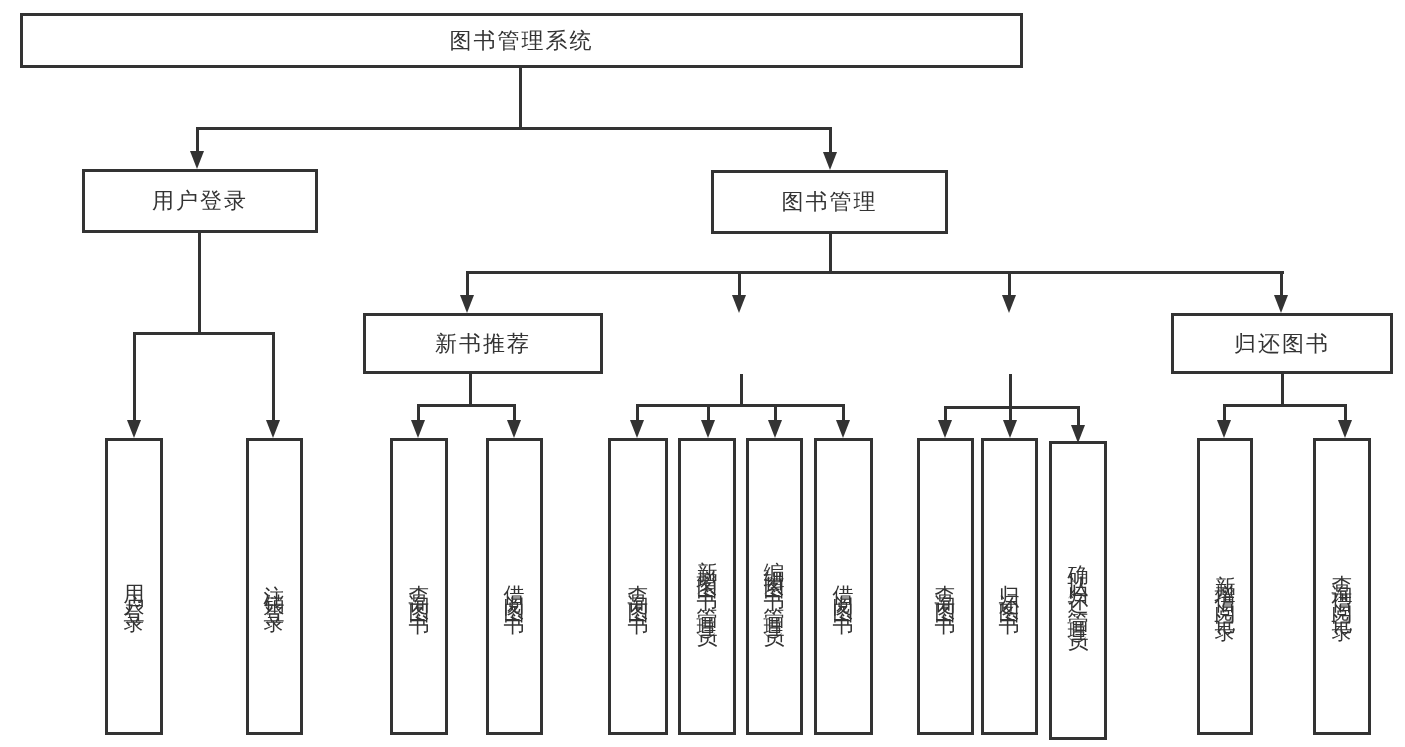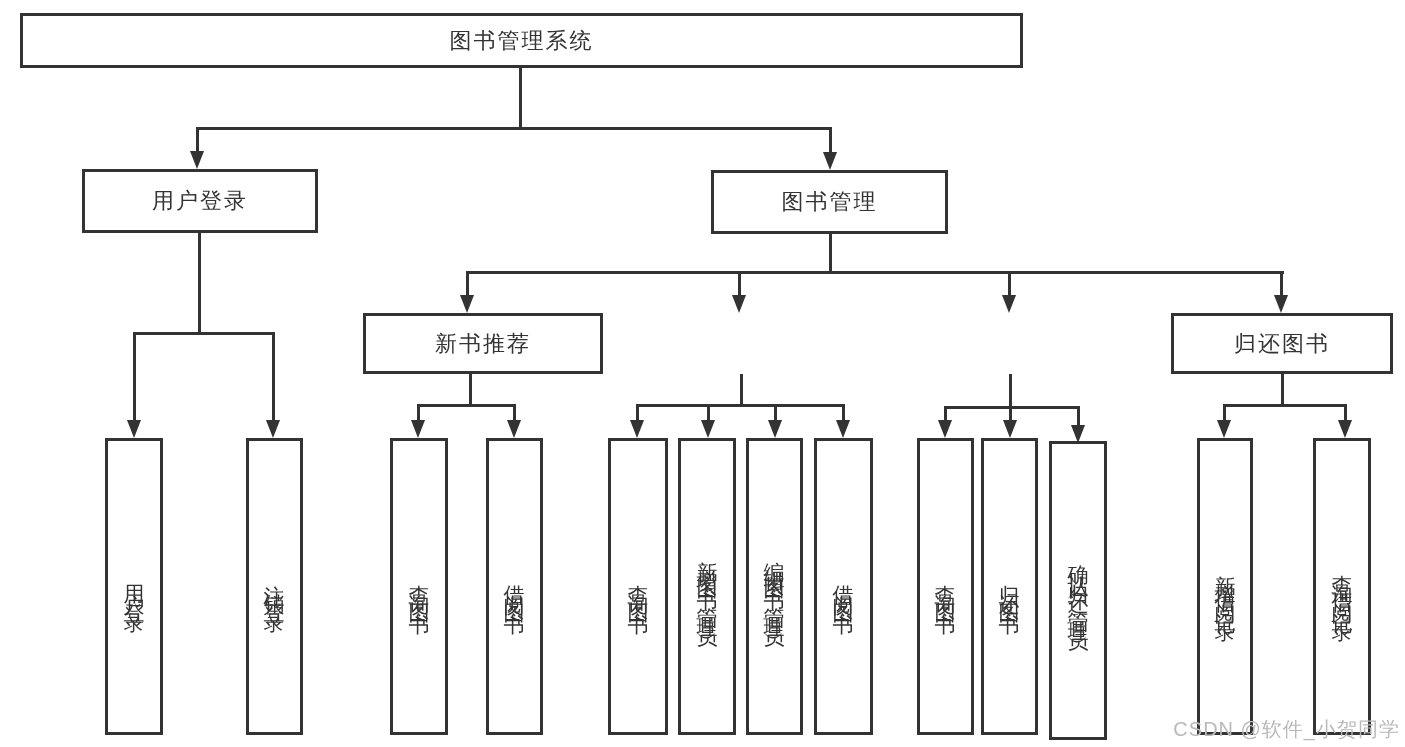--- a/index.html
+++ b/index.html
@@ -54,21 +54,20 @@
     color:var(--watermark-color);
     letter-spacing:1px;
     white-space:nowrap;
     z-index:10;
   }
 </style>
 </head>
 <body>
 
 <div id="canvas">
-  <span class="watermark">CSDN @软件_小贺同学</span>
 <div class="node horizontal" style="left: 20px; top: 13px; width: 1003px; height: 55px;">图书管理系统</div>
     <div class="node horizontal" style="left: 82px; top: 169px; width: 236px; height: 64px;">用户登录</div>
     <div class="node horizontal" style="left: 711px; top: 170px; width: 237px; height: 64px;">图书管理</div>
     <div class="node horizontal" style="left: 363px; top: 313px; width: 240px; height: 61px;">新书推荐</div>
     <div class="node horizontal" style="left: 1171px; top: 313px; width: 222px; height: 61px;">归还图书</div>
     <div class="node vertical" style="left: 105px; top: 438px; width: 58px; height: 297px; line-height: 52px;">用户登录</div>
     <div class="node vertical" style="left: 246px; top: 438px; width: 57px; height: 297px; line-height: 51px;">注销登录</div>
     <div class="node vertical" style="left: 390px; top: 438px; width: 58px; height: 297px; line-height: 52px;">查询图书</div>
     <div class="node vertical" style="left: 486px; top: 438px; width: 57px; height: 297px; line-height: 51px;">借阅图书</div>
     <div class="node vertical" style="left: 608px; top: 438px; width: 60px; height: 297px; line-height: 54px;">查询图书</div>

